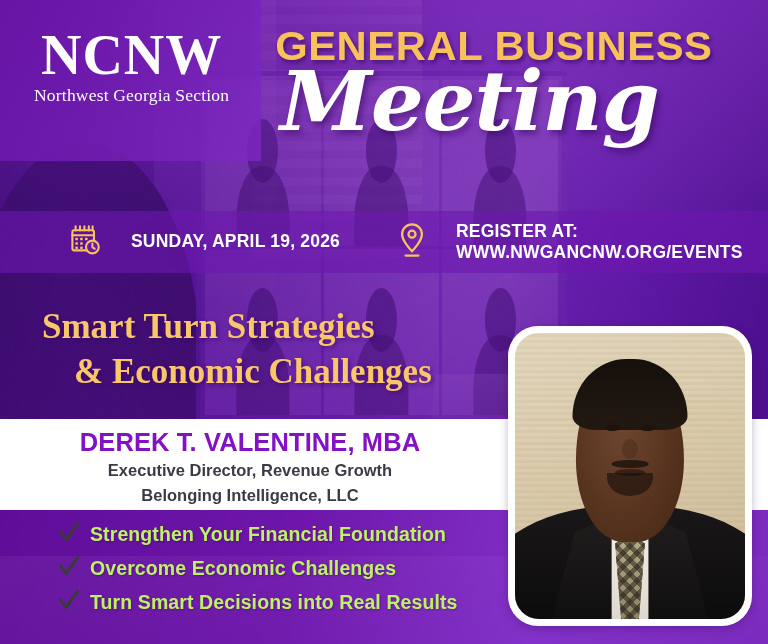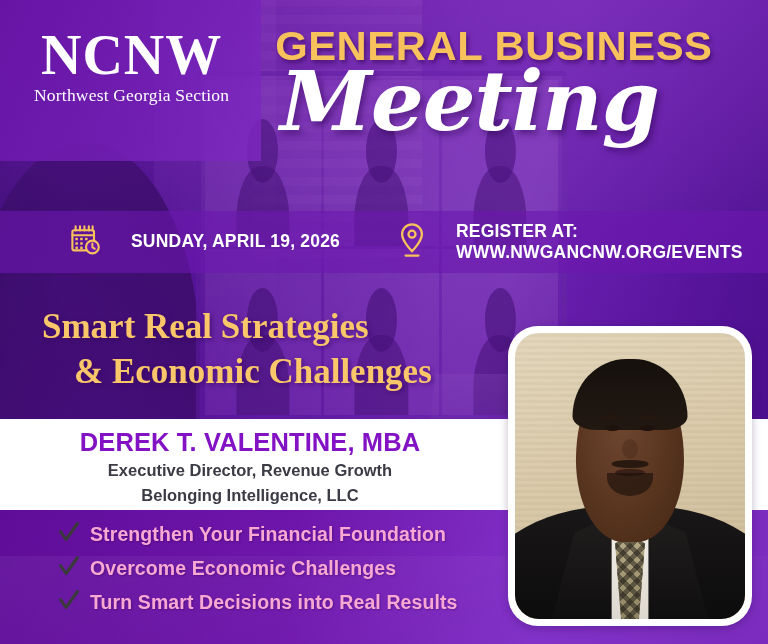--- a/index.html
+++ b/index.html
@@ -162,21 +162,21 @@
   }
   .speaker-role{
     color:#3b3b46;font-size:16.5px;line-height:1.32;margin-top:3px;font-weight:bold;
   }
 
   
   .bullets{position:absolute;left:58px;top:520px;z-index:6;}
   .bullet{display:flex;align-items:center;gap:10px;margin-bottom:6px;}
   .check{flex:0 0 auto;}
   .bullet-text{
-    color:#f9a8d4;font-weight:700;font-size:19.5px;letter-spacing:.1px;
+    color:#bef264;font-weight:700;font-size:19.5px;letter-spacing:.1px;
     text-shadow:1px 1px 2px rgba(40,0,70,.35);
   }
 
   
   .photo-frame{
     position:absolute;left:508px;top:326px;width:244px;height:300px;z-index:8;
     background:#ffffff;border-radius:30px;padding:7px;box-sizing:border-box;
     box-shadow:0 3px 10px rgba(40,0,70,.28);
   }
   .photo{
@@ -350,21 +350,21 @@
       </span>
       <span class="info-text">
         <span class="info-l1" style="display:block">REGISTER AT:</span>
         <span class="info-l2" style="display:block">WWW.NWGANCNW.ORG/EVENTS</span>
       </span>
     </div>
 
   </div>
 
   <div class="topic">
-    <span style="display:block">Smart Real Strategies</span>
+    <span style="display:block">Smart Turn Strategies</span>
     <span class="l2">&amp; Economic Challenges</span>
   </div>
 
   <div class="speaker-band"></div>
   <div class="speaker-inner">
     <div class="speaker-name">DEREK T. VALENTINE, MBA</div>
     <div class="speaker-role">Executive Director, Revenue Growth</div>
     <div class="speaker-role">Belonging Intelligence, LLC</div>
   </div>
 

